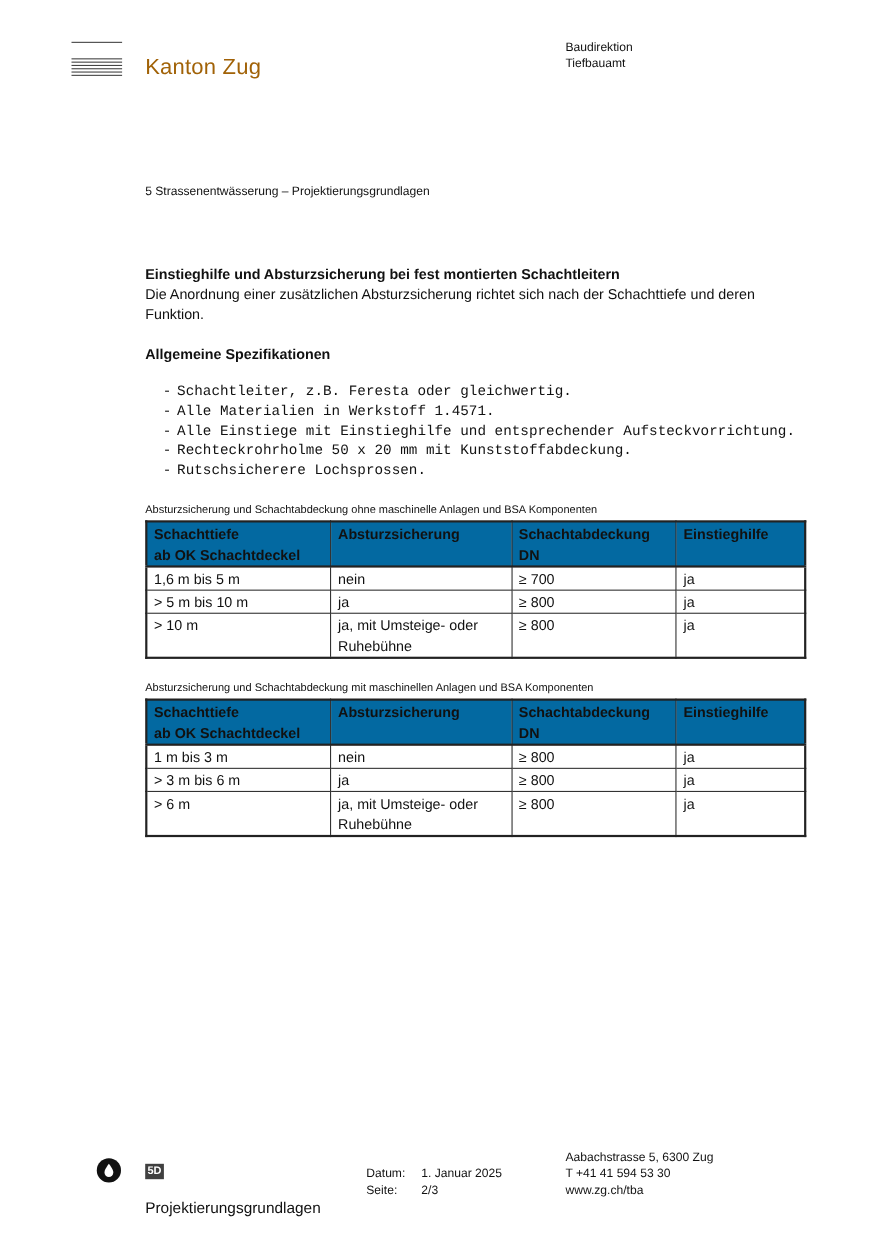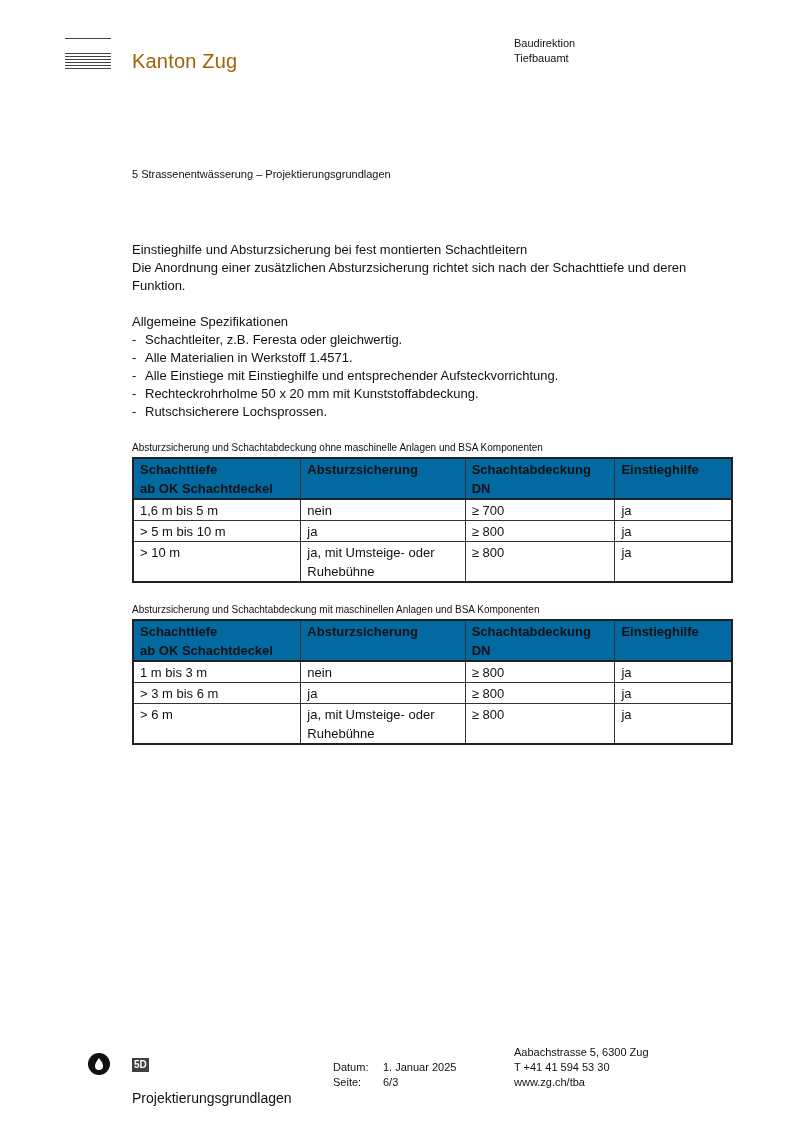--- a/index.html
+++ b/index.html
@@ -4,24 +4,24 @@
 <style>
   html, body { margin: 0; padding: 0; background: #fff; }
   body { width: 794px; height: 1123px; position: relative; font-family: "Liberation Sans", sans-serif; color: #111; }
   .abs { position: absolute; }
   .logo-lines { left: 65px; top: 38px; width: 46px; }
   .logo-lines .l { height: 1px; background: #444; width: 46px; position: absolute; left: 0; }
   .brand { left: 132px; top: 50px; font-size: 20px; letter-spacing: 0.2px; color: #a16207; }
   .dept { left: 514px; top: 36px; font-size: 11px; line-height: 15px; }
   .section { left: 132px; top: 168px; font-size: 11px; }
   .content { left: 132px; top: 241px; width: 610px; font-size: 13px; line-height: 18px; }
-  .h { font-weight: normal; }
+  .h { font-weight: bold; }
   p { margin: 0; }
   .spacer { height: 18px; }
-  ul.spec { list-style: none; margin: 0; padding: 0; }
+  ul.spec { list-style: none; margin: 16px; padding: 0; font-family: Liberation Mono, monospace; }
   ul.spec li { position: relative; padding-left: 13px; }
   ul.spec li::before { content: "-"; position: absolute; left: 0; }
   .caption { margin-top: 18px; font-size: 10px; line-height: 18px; }
   table { border-collapse: collapse; width: 601px; border: 2px solid #222; font-size: 13px; }
   th, td { border: 1px solid #333; padding: 1px 6px 0 6px; vertical-align: top; text-align: left; line-height: 19px; }
   th { background: #0369a1; font-weight: bold; height: 37px; }
   thead tr { border-bottom: 2px solid #222; }
   td { height: 19px; }
   .footer-icon { left: 88px; top: 1053px; width: 22px; height: 22px; border-radius: 50%; background: #111; }
   .code { left: 132px; top: 1058px; background: #404040; color: #fff; font-weight: bold; font-size: 10px; padding: 0 2px; line-height: 14px; }
@@ -135,19 +135,19 @@
 
 <div class="abs footer-icon">
   <svg width="22" height="22" viewBox="0 0 22 22">
       <path d="M11 5 C8 9 7 11 7 13 A4 4 0 0 0 15 13 C15 11 14 9 11 5 Z" fill="#fff"></path>
     </svg>
 </div>
 <div class="abs code">5D</div>
 <div class="abs footer-sub">Projektierungsgrundlagen</div>
 <div class="abs footer-meta">
   <div class="row"><span>Datum:</span><span>1. Januar 2025</span></div>
-  <div class="row"><span>Seite:</span><span>6/3</span></div>
+  <div class="row"><span>Seite:</span><span>2/3</span></div>
 </div>
 <div class="abs footer-addr">
   <div>Aabachstrasse 5, 6300 Zug</div>
   <div>T +41 41 594 53 30</div>
   <div>www.zg.ch/tba</div>
 </div>
 
 </body></html>

